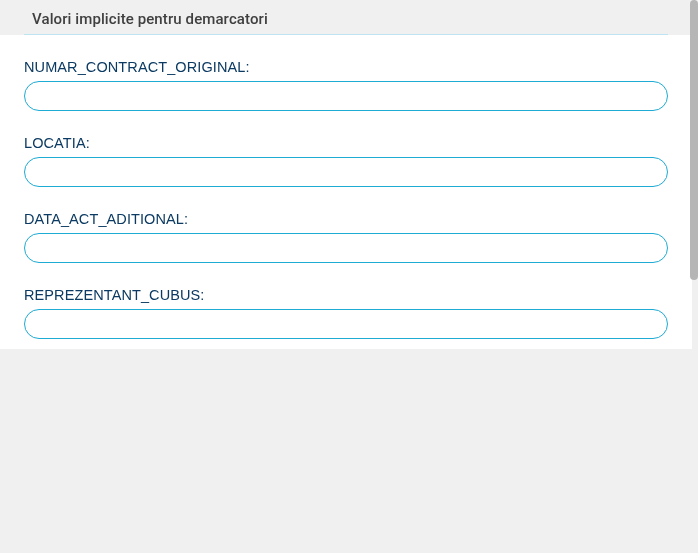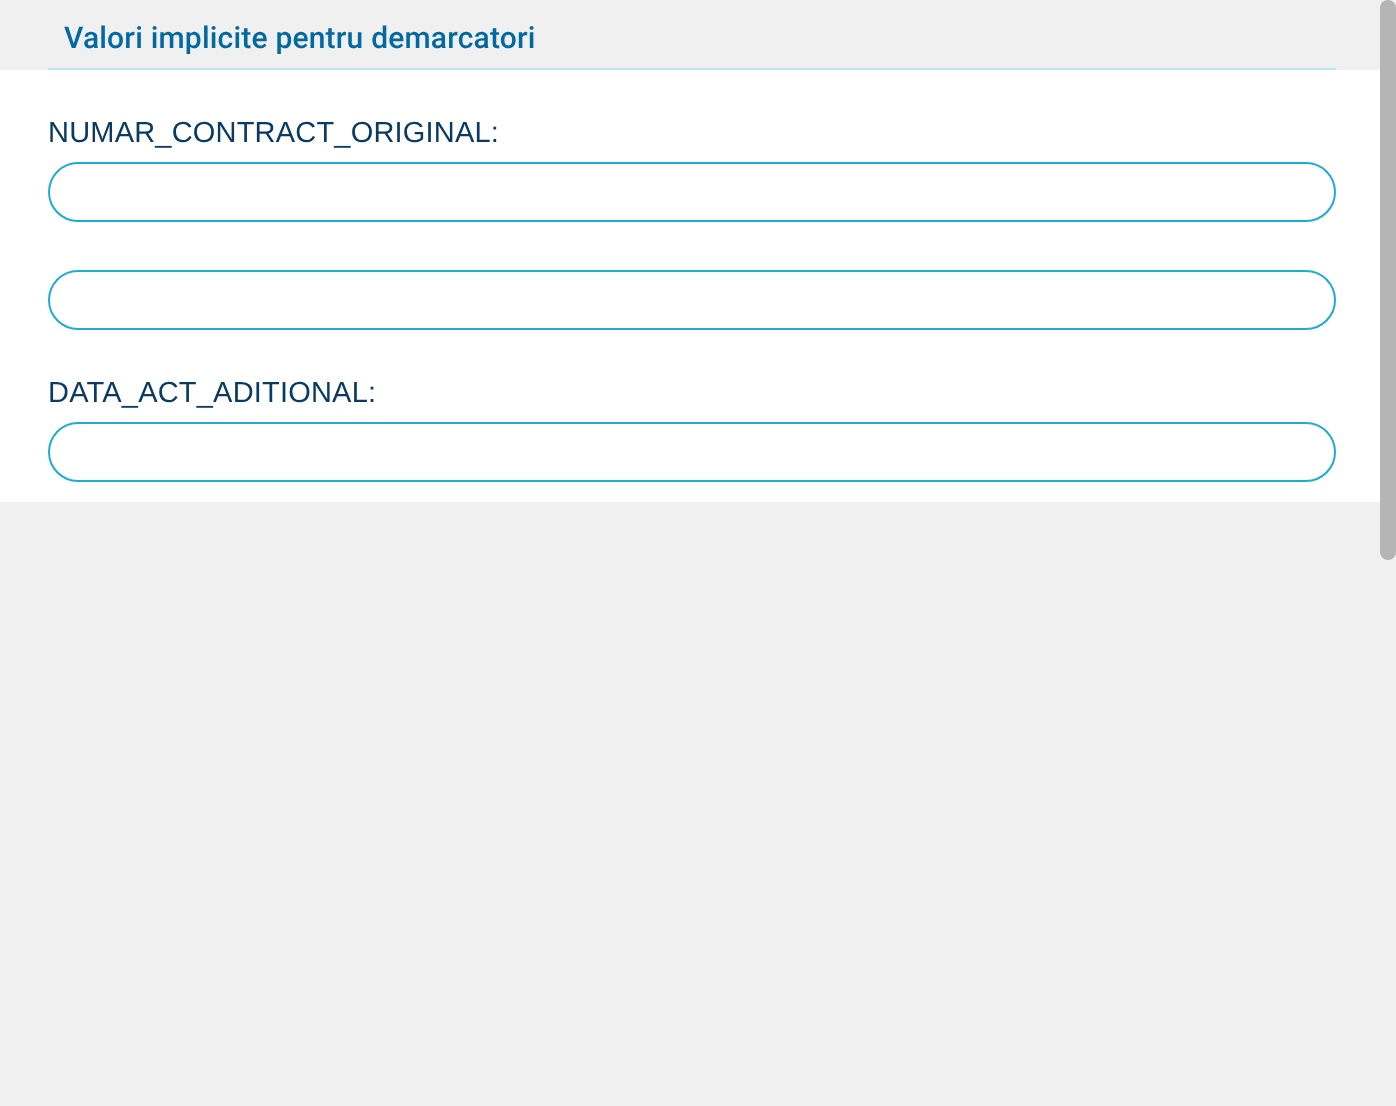--- a/index.html
+++ b/index.html
@@ -47,21 +47,21 @@
     background: #b5b5b5;
     border-radius: 4px;
     position: absolute;
     top: 0;
     right: 0;
   }
   .section-header {
     padding: 10px 0 6px 32px;
     font-size: 15px;
     font-weight: 500;
-    color: #0369a1;
+    color: #404040;
     letter-spacing: 0.1px;
   }
   .header-divider {
     height: 1px;
     background: #bde4f0;
     margin: 0 24px 0 24px;
   }
   .white-panel {
     background: #ffffff;
     margin: 0 0 0 0;
@@ -112,29 +112,34 @@
 
     <div class="white-panel">
 
       <div class="field-group">
         <label class="field-label">NUMAR_CONTRACT_ORIGINAL:</label>
         <input type="text" class="field-input" value="" style="">
       </div>
 
 
       <div class="field-group">
+        <label class="field-label">LOCATIA:</label>
         <input type="text" class="field-input" value="" style="">
       </div>
 
 
       <div class="field-group">
         <label class="field-label">DATA_ACT_ADITIONAL:</label>
         <input type="text" class="field-input" value="" style="">
       </div>
 
+      <div class="field-group">
+        <label class="field-label">REPREZENTANT_CUBUS:</label>
+        <input type="text" class="field-input" value="" style="">
+      </div>
 
 
     </div>
   </div>
 
   <div class="scrollbar-track">
     <div class="scrollbar-thumb"></div>
   </div>
 </div>
 

